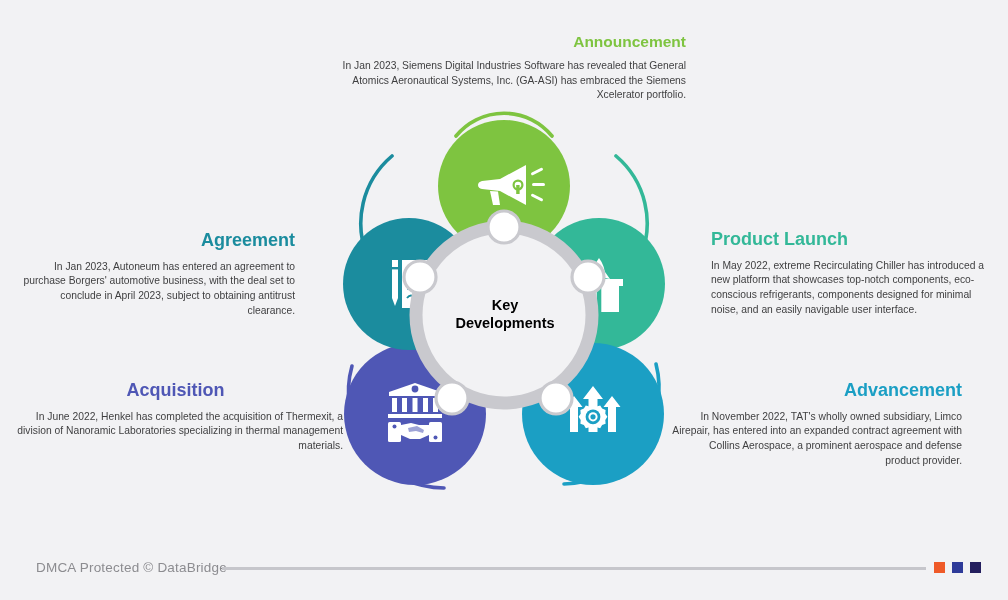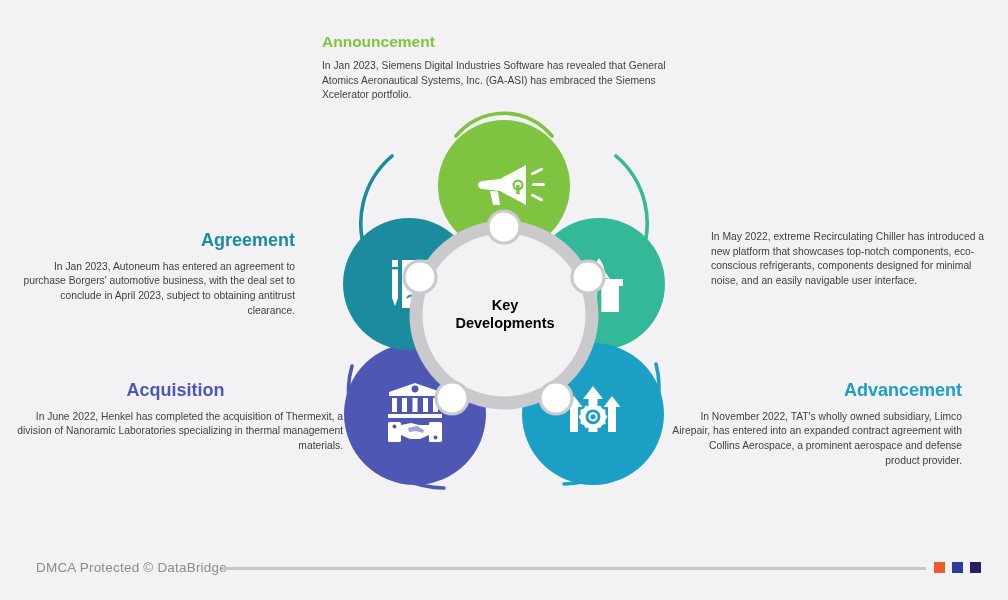--- a/index.html
+++ b/index.html
@@ -14,21 +14,21 @@
 
   
   .block{position:absolute;}
   .block .title{
     font-size:18px;font-weight:bold;line-height:1.1;margin:0 0 9px 0;
   }
   .block .body{
     font-size:10.3px;line-height:1.42;color:#3f3f40;margin:0;
   }
 
-  #blk-announcement{left:322px;top:33px;width:364px;text-align:left;}
+  #blk-announcement{left:322px;top:33px;width:364px;text-align:right;}
   #blk-announcement .title{color:#7EC440;font-size:15.5px;}
 
   #blk-product{left:711px;top:230px;width:290px;text-align:left;}
   #blk-product .title{color:#33B898;}
 
   #blk-advancement{left:672px;top:381px;width:290px;text-align:right;}
   #blk-advancement .title{color:#1B9FC4;}
 
   #blk-acquisition{left:8px;top:381px;width:335px;text-align:right;}
   #blk-acquisition .title{color:#4F57B5;text-align:center;}
@@ -197,20 +197,21 @@
 Developments</span>
     </div>
   </div>
 
   <div class="block" id="blk-announcement">
     <p class="title">Announcement</p>
     <p class="body">In Jan 2023, Siemens Digital Industries Software has revealed that General Atomics Aeronautical Systems, Inc. (GA-ASI) has embraced the Siemens Xcelerator portfolio.</p>
   </div>
 
   <div class="block" id="blk-product">
+    <p class="title">Product Launch</p>
     <p class="body">In May 2022, extreme Recirculating Chiller has introduced a new platform that showcases top-notch components, eco-conscious refrigerants, components designed for minimal noise, and an easily navigable user interface.</p>
   </div>
 
   <div class="block" id="blk-advancement">
     <p class="title">Advancement</p>
     <p class="body">In November 2022, TAT's wholly owned subsidiary, Limco Airepair, has entered into an expanded contract agreement with Collins Aerospace, a prominent aerospace and defense product provider.</p>
   </div>
 
   <div class="block" id="blk-acquisition">
     <p class="title">Acquisition</p>

